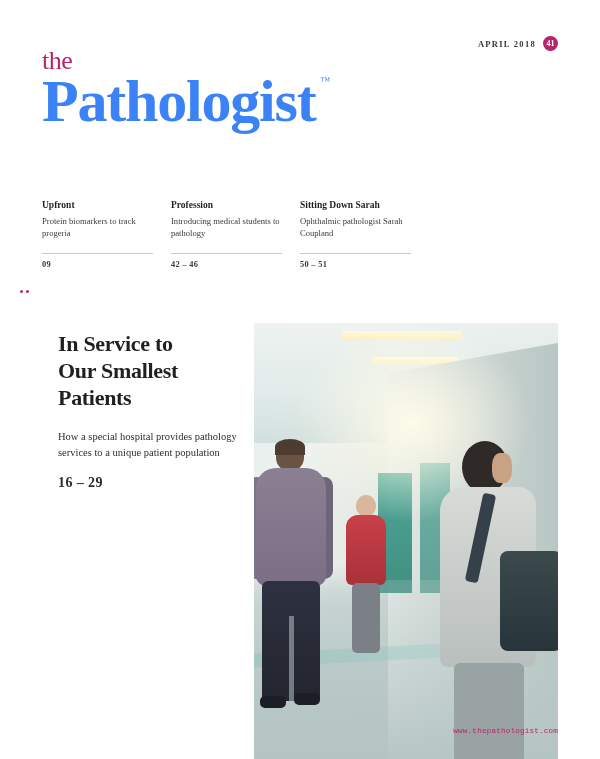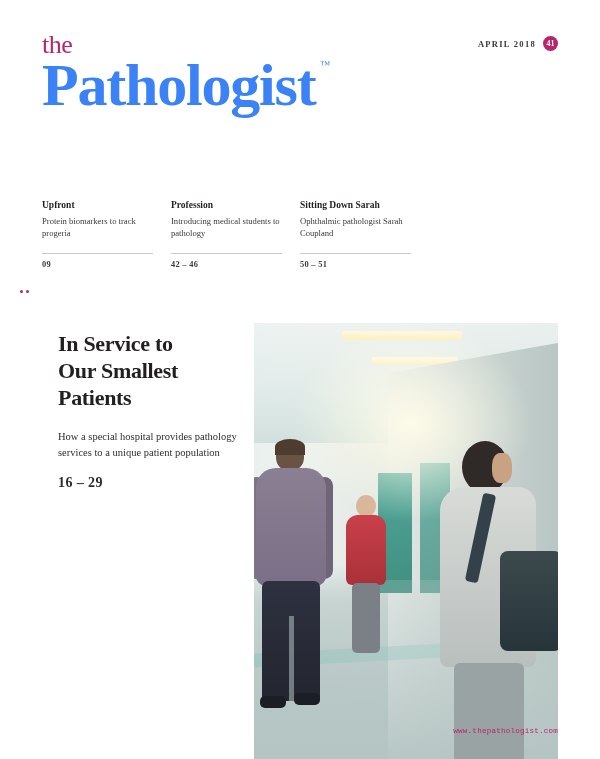--- a/index.html
+++ b/index.html
@@ -50,21 +50,21 @@
     display: flex;
     align-items: center;
     justify-content: center;
     font-family: "Liberation Serif", serif;
   }
 
   
   .logo-block {
     position: absolute;
     left: 42px;
-    top: 32px;
+    top: 48px;
     width: 420px;
   }
   .logo-the {
     font-family: "Liberation Serif", serif;
     font-size: 26px;
     color: #b8246b;
     line-height: 1;
     letter-spacing: -0.5px;
     font-weight: normal;
   }

